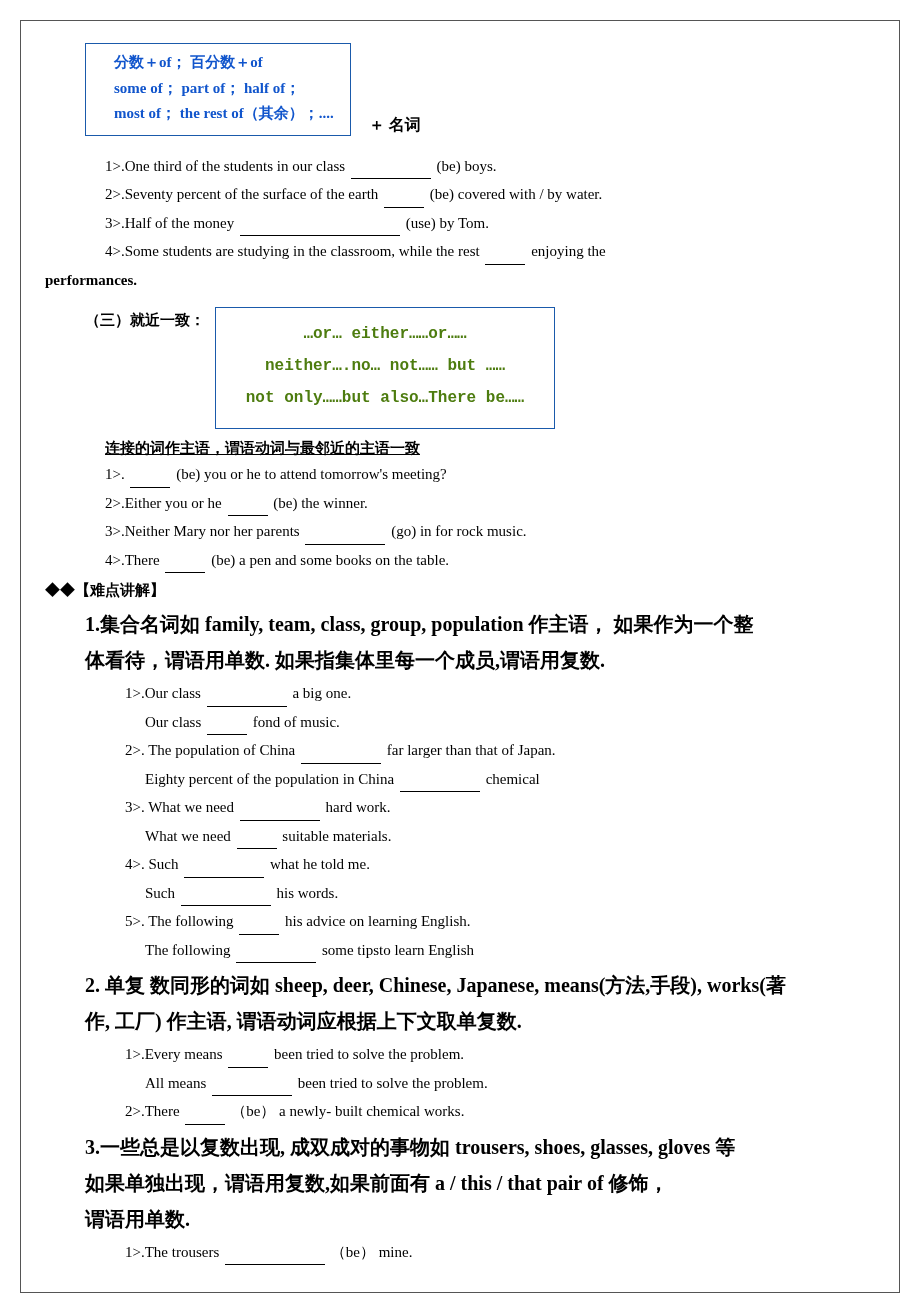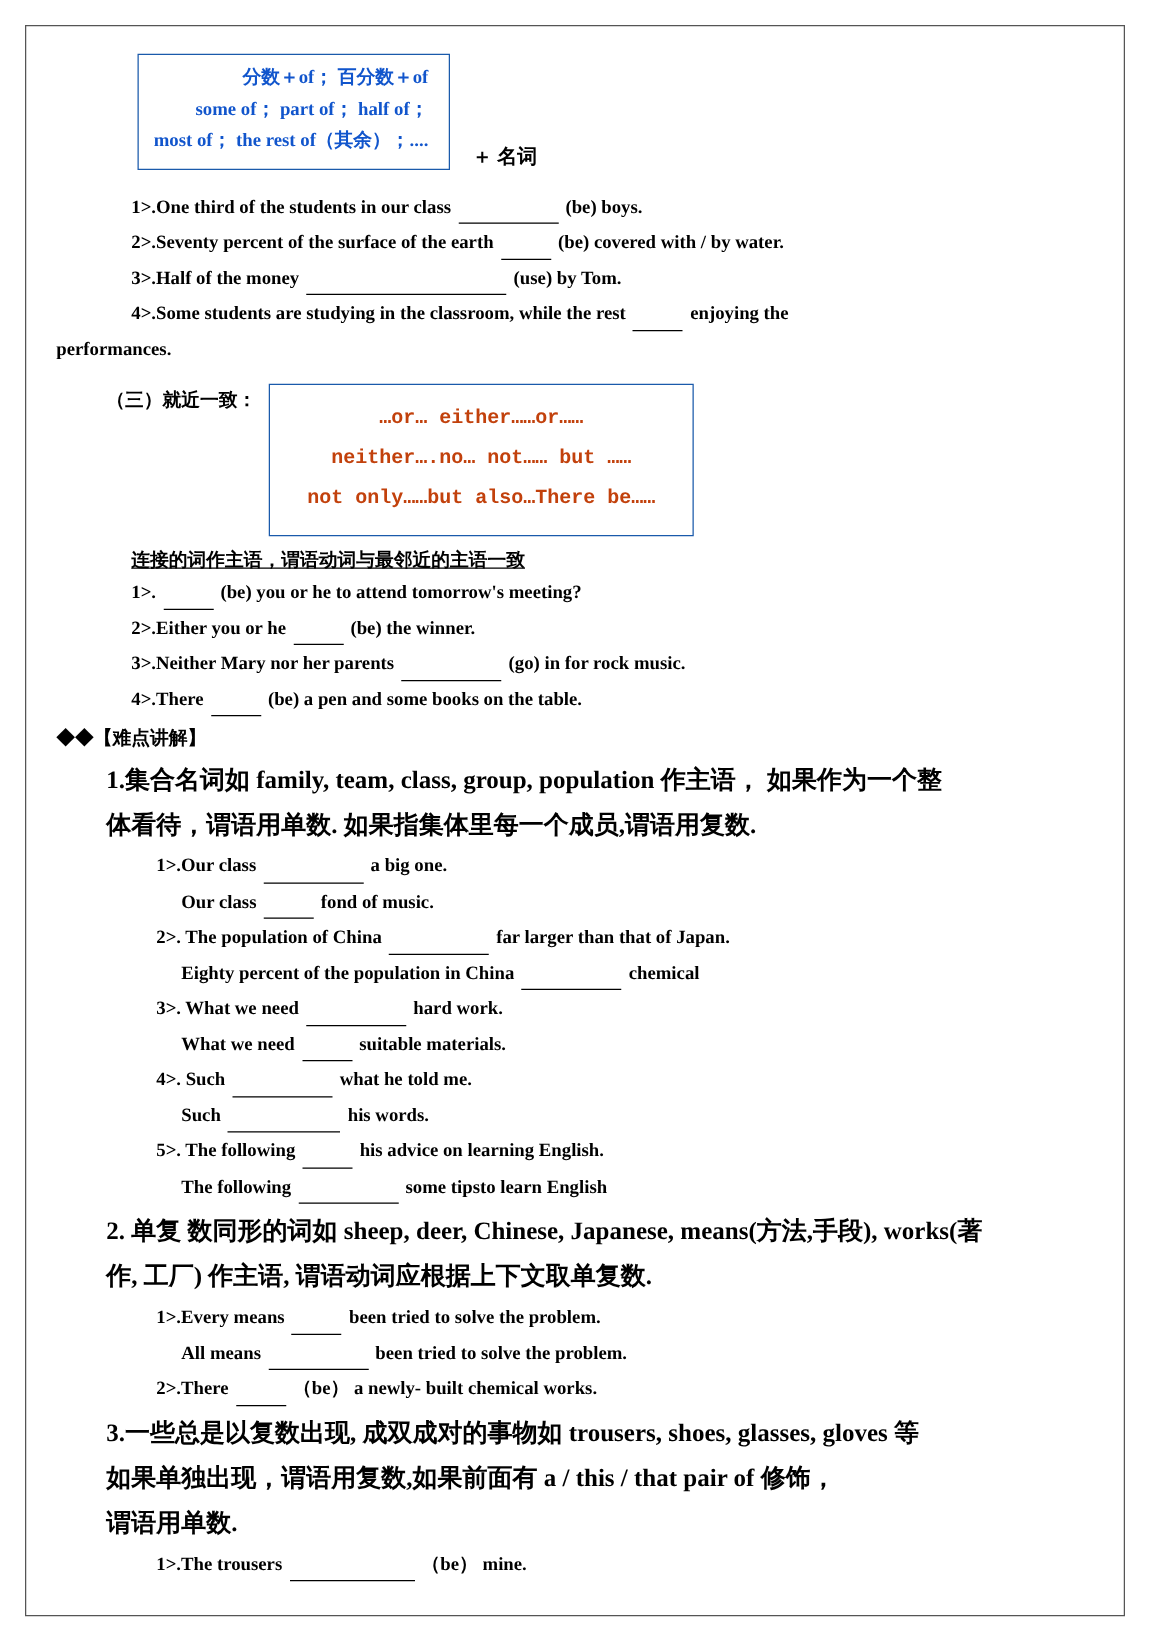--- a/index.html
+++ b/index.html
@@ -13,42 +13,41 @@
       min-height: 1302px;
     }
     .outer-box {
       border: 1.5px solid #555;
       padding: 18px 24px 24px 24px;
       min-height: 1260px;
     }
     .blue-box {
       border: 1.5px solid #1a5aab;
       display: inline-block;
-      padding: 6px 16px 8px 12px;
+      padding: 6px 16px 8px 28px;
       margin-bottom: 10px;
-      margin-left: 65px;
-      text-align: right;
+      margin-left: 40px;
     }
     .blue-text {
       color: #1155cc;
       font-weight: bold;
       font-size: 15px;
     }
     .blue-box-line {
       line-height: 1.7;
     }
     .section-note {
       margin: 10px 0 6px 60px;
       font-size: 15px;
       font-weight: bold;
     }
     .exercise-line {
       margin: 3px 0 3px 60px;
       font-size: 15px;
-      font-weight: bold;
+      font-weight: normal;
       line-height: 1.7;
     }
     .blank {
       display: inline-block;
       border-bottom: 1.5px solid #000;
       min-width: 60px;
       height: 16px;
       vertical-align: bottom;
       margin: 0 2px;
     }
@@ -74,21 +73,21 @@
       margin-right: 10px;
       padding-top: 4px;
     }
     .blue-large-box {
       border: 1.5px solid #1a5aab;
       padding: 10px 24px 14px 24px;
       display: inline-block;
       min-width: 340px;
     }
     .blue-large-box .row {
-      color: #c2410c;
+      color: #4d7c0f;
       font-weight: bold;
       font-size: 16px;
       text-align: center;
       line-height: 2.0;
     }
     .section-note2 {
       margin: 8px 0 4px 60px;
       font-size: 15px;
       font-weight: bold;
     }

